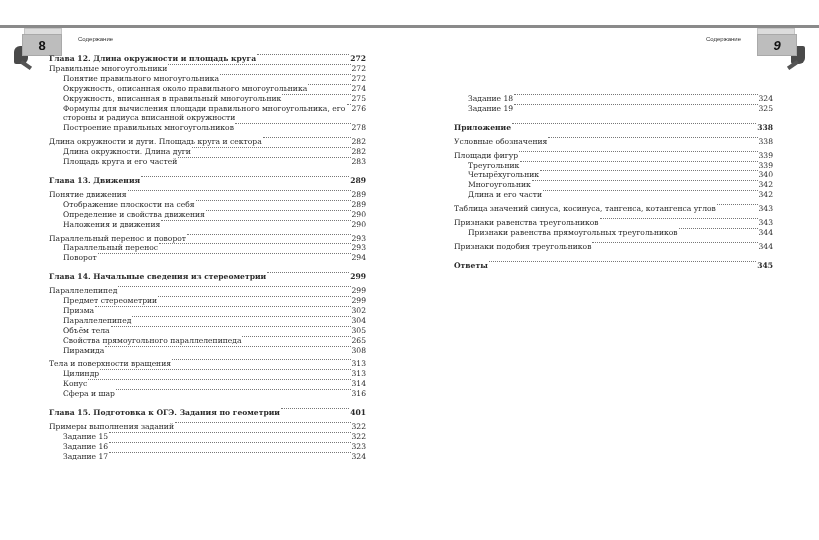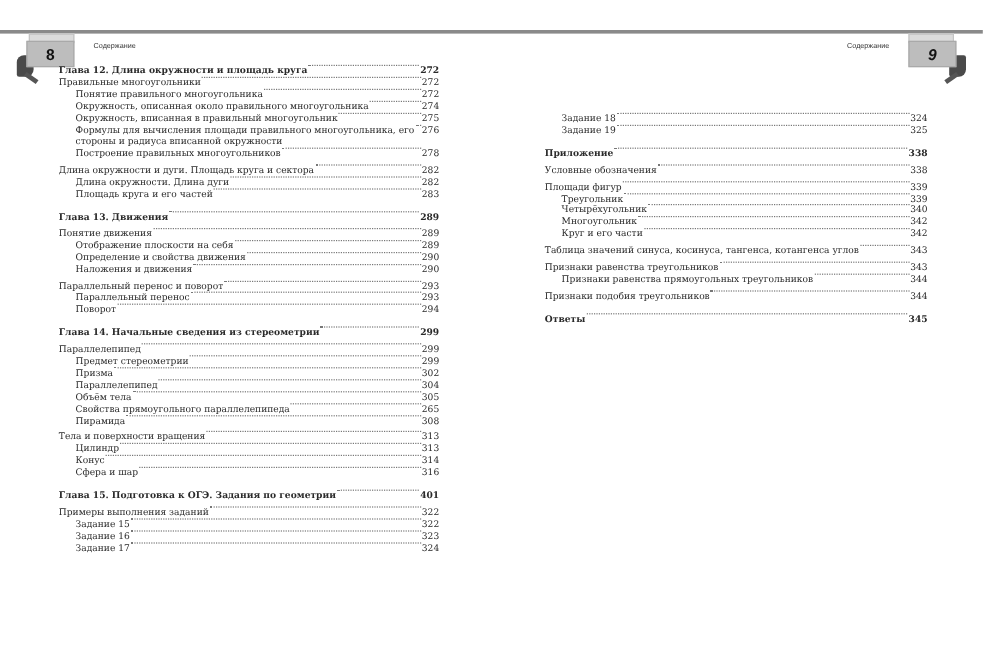--- a/index.html
+++ b/index.html
@@ -287,21 +287,21 @@
         <span class="t">Четырёхугольник</span>
         <span class="dots"></span>
         <span class="p">340</span>
       </div>
       <div class="entry lvl1">
         <span class="t">Многоугольник</span>
         <span class="dots"></span>
         <span class="p">342</span>
       </div>
       <div class="entry lvl1">
-        <span class="t">Круг и его части</span>
+        <span class="t">Длина и его части</span>
         <span class="dots"></span>
         <span class="p">342</span>
       </div>
       <div class="entry gap">
         <span class="t">Таблица значений синуса, косинуса, тангенса, котангенса углов</span>
         <span class="dots"></span>
         <span class="p">343</span>
       </div>
       <div class="entry gap">
         <span class="t">Признаки равенства треугольников</span>

